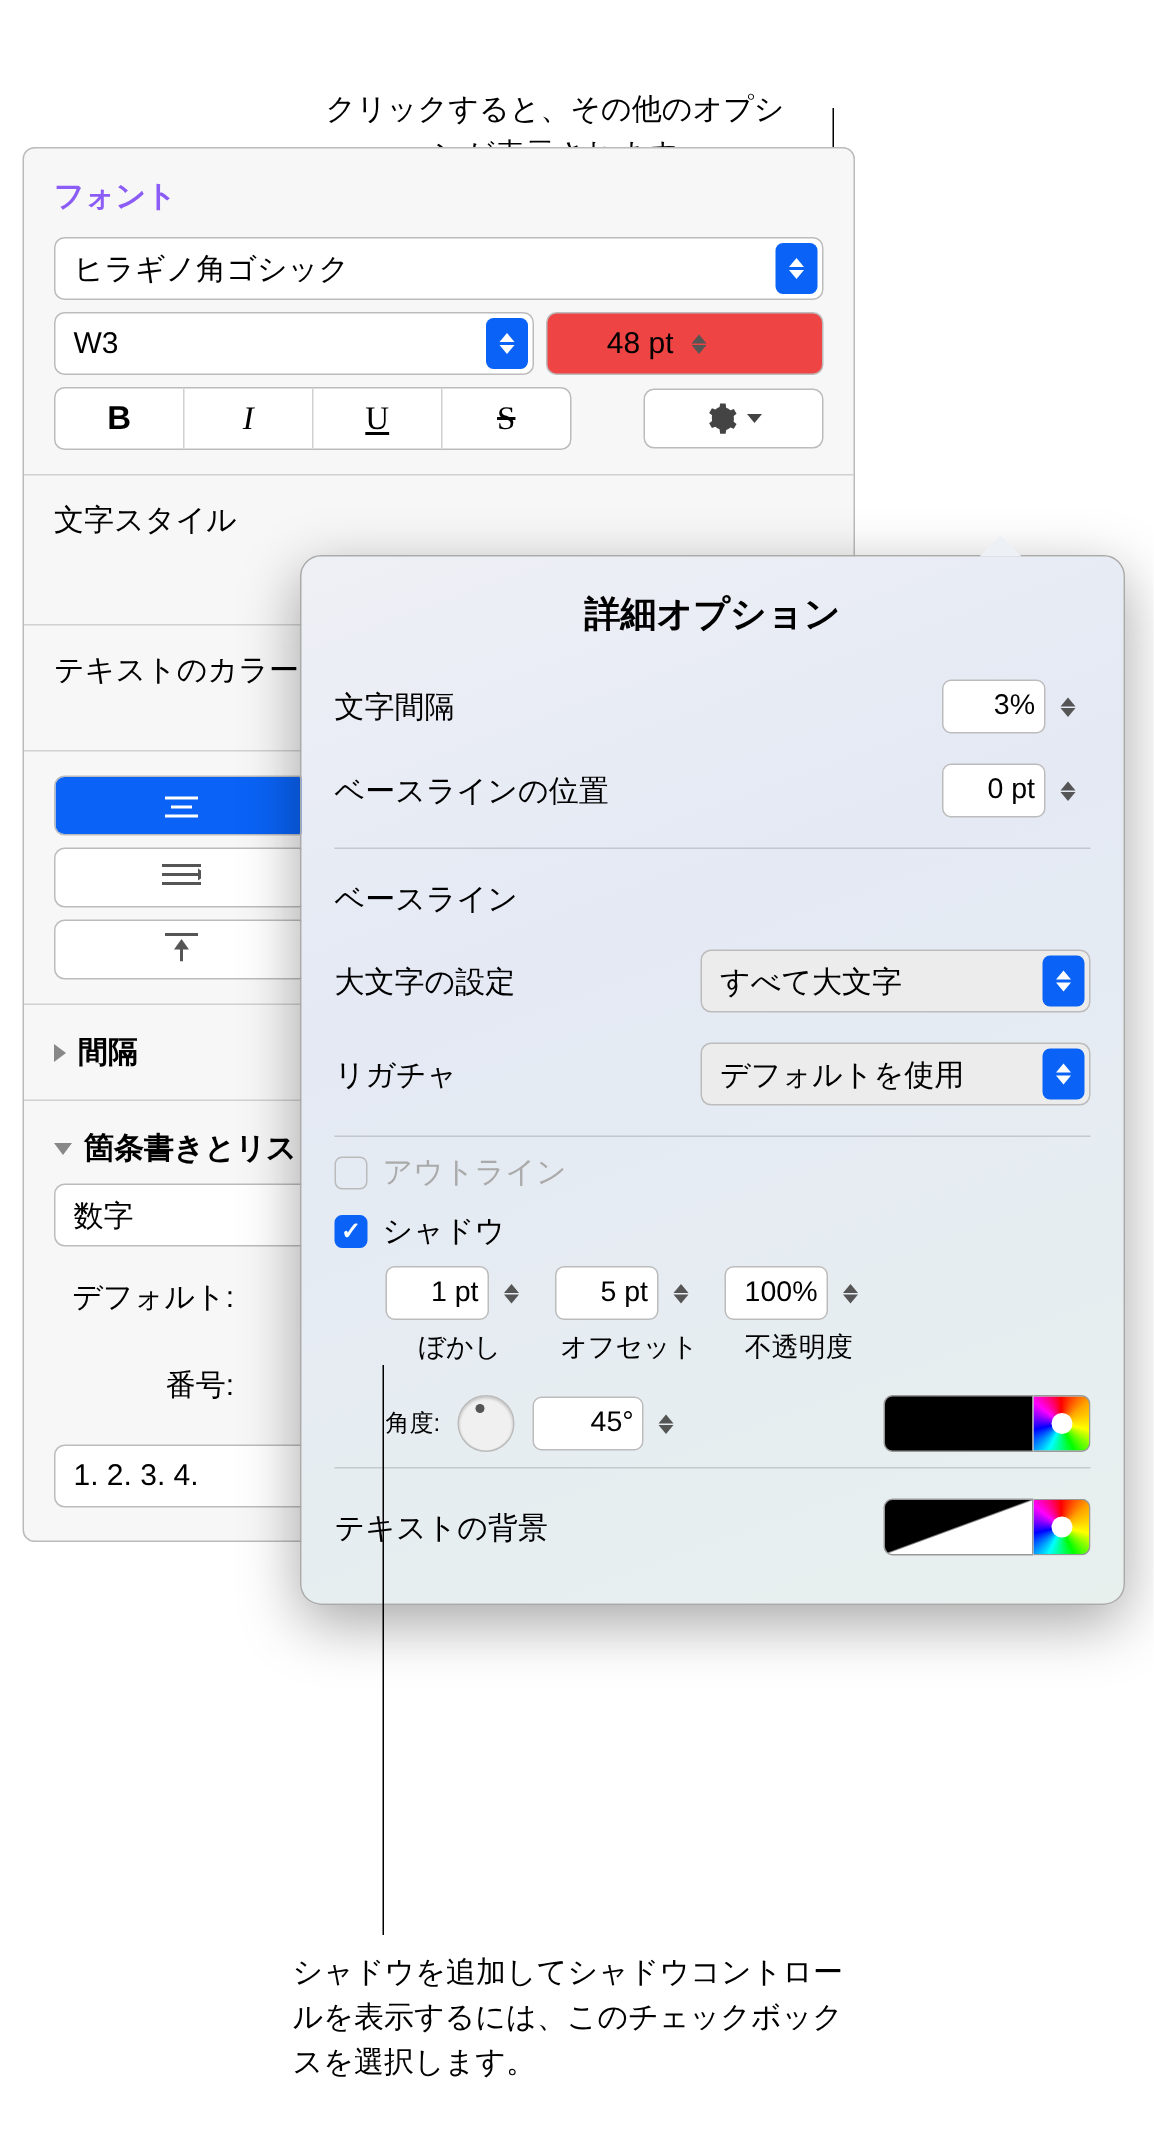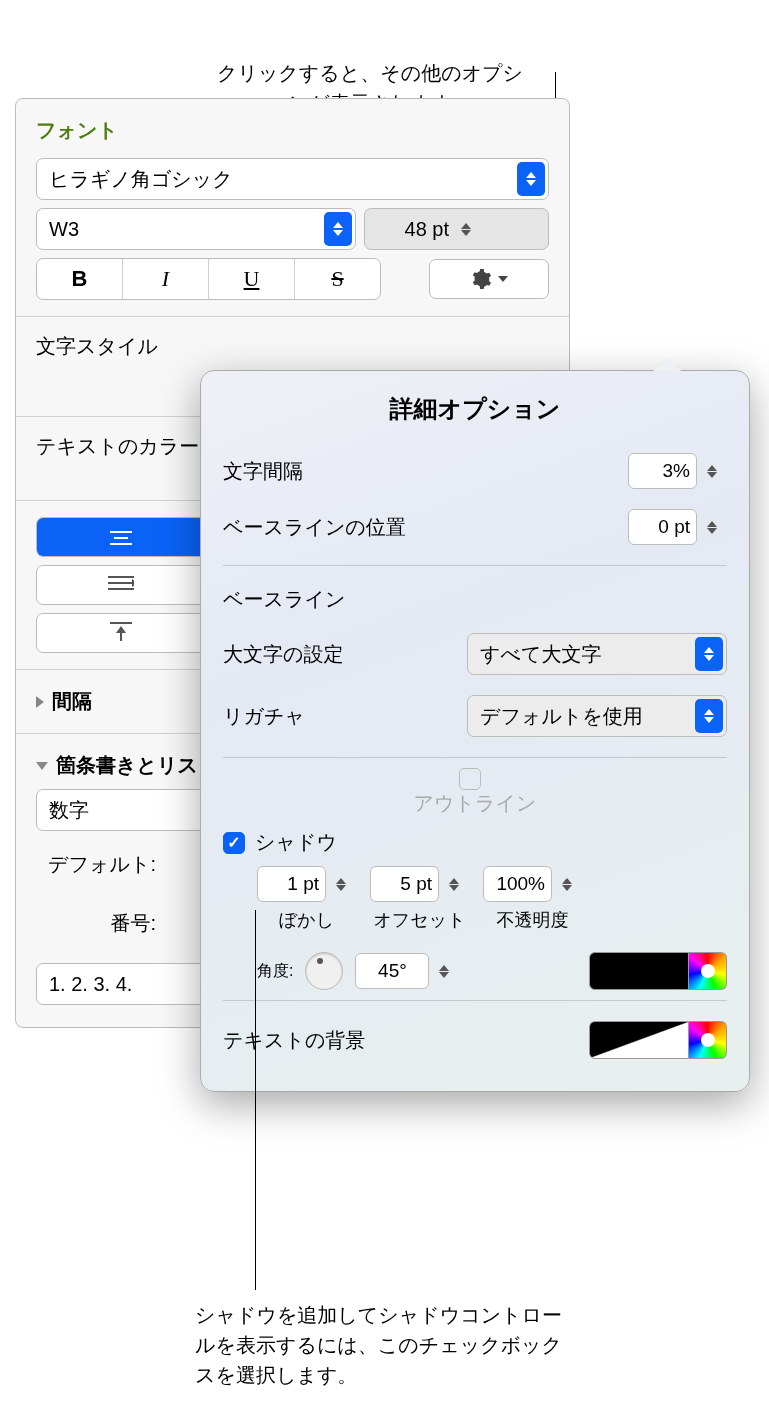--- a/index.html
+++ b/index.html
@@ -60,21 +60,21 @@
     left: 15px;
     width: 555px;
     border: 1px solid #bbb;
     border-radius: 8px;
     background: #f7f7f7;
     padding: 18px 0 18px 0;
   }
   .sec-title {
     font-size: 20px;
     font-weight: 600;
-    color: #4d7c0f;
+    color: #8b5cf6;
     padding: 0 20px 10px 20px;
   }
   .divider { border-top: 1px solid #d0d0d0; margin: 12px 0; }
   .row { display: flex; align-items: center; gap: 8px; padding: 4px 20px; }
   .popup {
     background: #fff;
     border: 1px solid #bcbcbc;
     border-radius: 7px;
     height: 42px;
     display: flex;
@@ -105,21 +105,21 @@
     margin-bottom: 2px;
   }
   .popup .arrows::after {
     content: '';
     border-left: 5px solid transparent;
     border-right: 5px solid transparent;
     border-top: 6px solid #fff;
   }
   .stepper-field {
     display: flex;
-    background: #e5e5e5;
+    background: #ef4444;
     border: 1px solid #bcbcbc;
     border-radius: 7px;
     height: 42px;
     align-items: center;
   }
   .stepper-field input {
     border: none;
     outline: none;
     font-size: 20px;
     width: 90px;
@@ -335,21 +335,21 @@
     content: '✓';
     color: #fff;
     font-size: 16px;
     font-weight: bold;
   }
   .check-label {
     display: flex;
     align-items: center;
     font-size: 20px;
   }
-  .disabled { color: #aaa; flex-direction: column; }
+  .disabled { color: #aaa; }
   .shadow-props {
     display: flex;
     gap: 14px;
     padding: 10px 0 0 34px;
   }
   .shadow-prop {
     display: flex;
     flex-direction: column;
     align-items: center;
     gap: 6px;
@@ -622,21 +622,21 @@
       </div>
       <span class="prop-lbl">不透明度</span>
     </div>
   </div>
 
   <div class="angle-row">
     <span>角度:</span>
     <div class="dial"></div>
     <div class="ctrl-group">
       <div class="small-field">
-        <span class="val" style="min-width:60px;text-align:center">45°</span>
+        <span class="val" style="min-width:60px;text-align:right">45°</span>
       </div>
       <span class="stepper"></span>
     </div>
     <div style="flex:1"></div>
     <div class="color-well">
       <div class="swatch"></div>
       <div class="color-picker"></div>
     </div>
   </div>
 

